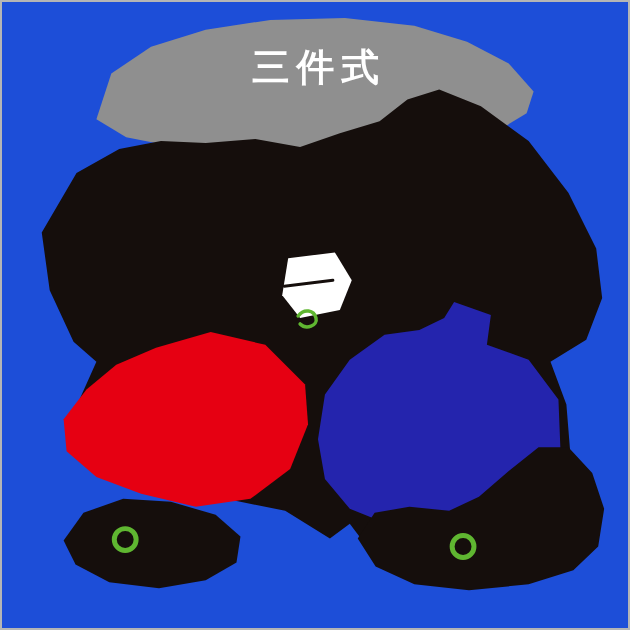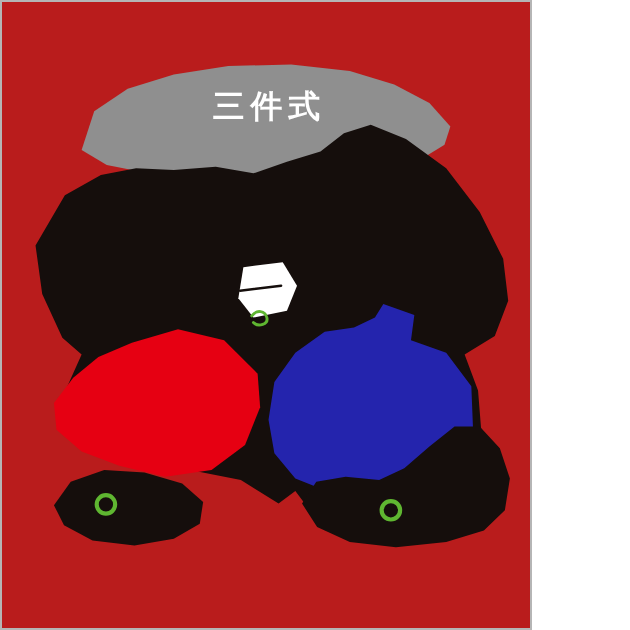--- a/index.html
+++ b/index.html
@@ -3,24 +3,24 @@
 <meta charset="utf-8">
 <style>
   html, body {
     margin: 0;
     padding: 0;
     background: #ffffff;
     font-family: "DejaVu Sans", sans-serif;
   }
   .stage {
     position: relative;
-    width: 532px;
+    width: 630px;
     height: 630px;
     box-sizing: border-box;
-    background: #b91c1c;
+    background: #1d4ed8;
     border: 2px solid #b5b5b5;
     overflow: hidden;
   }
   .stage svg {
     position: absolute;
     left: 0;
     top: 0;
     width: 100%;
     height: 100%;
   }

